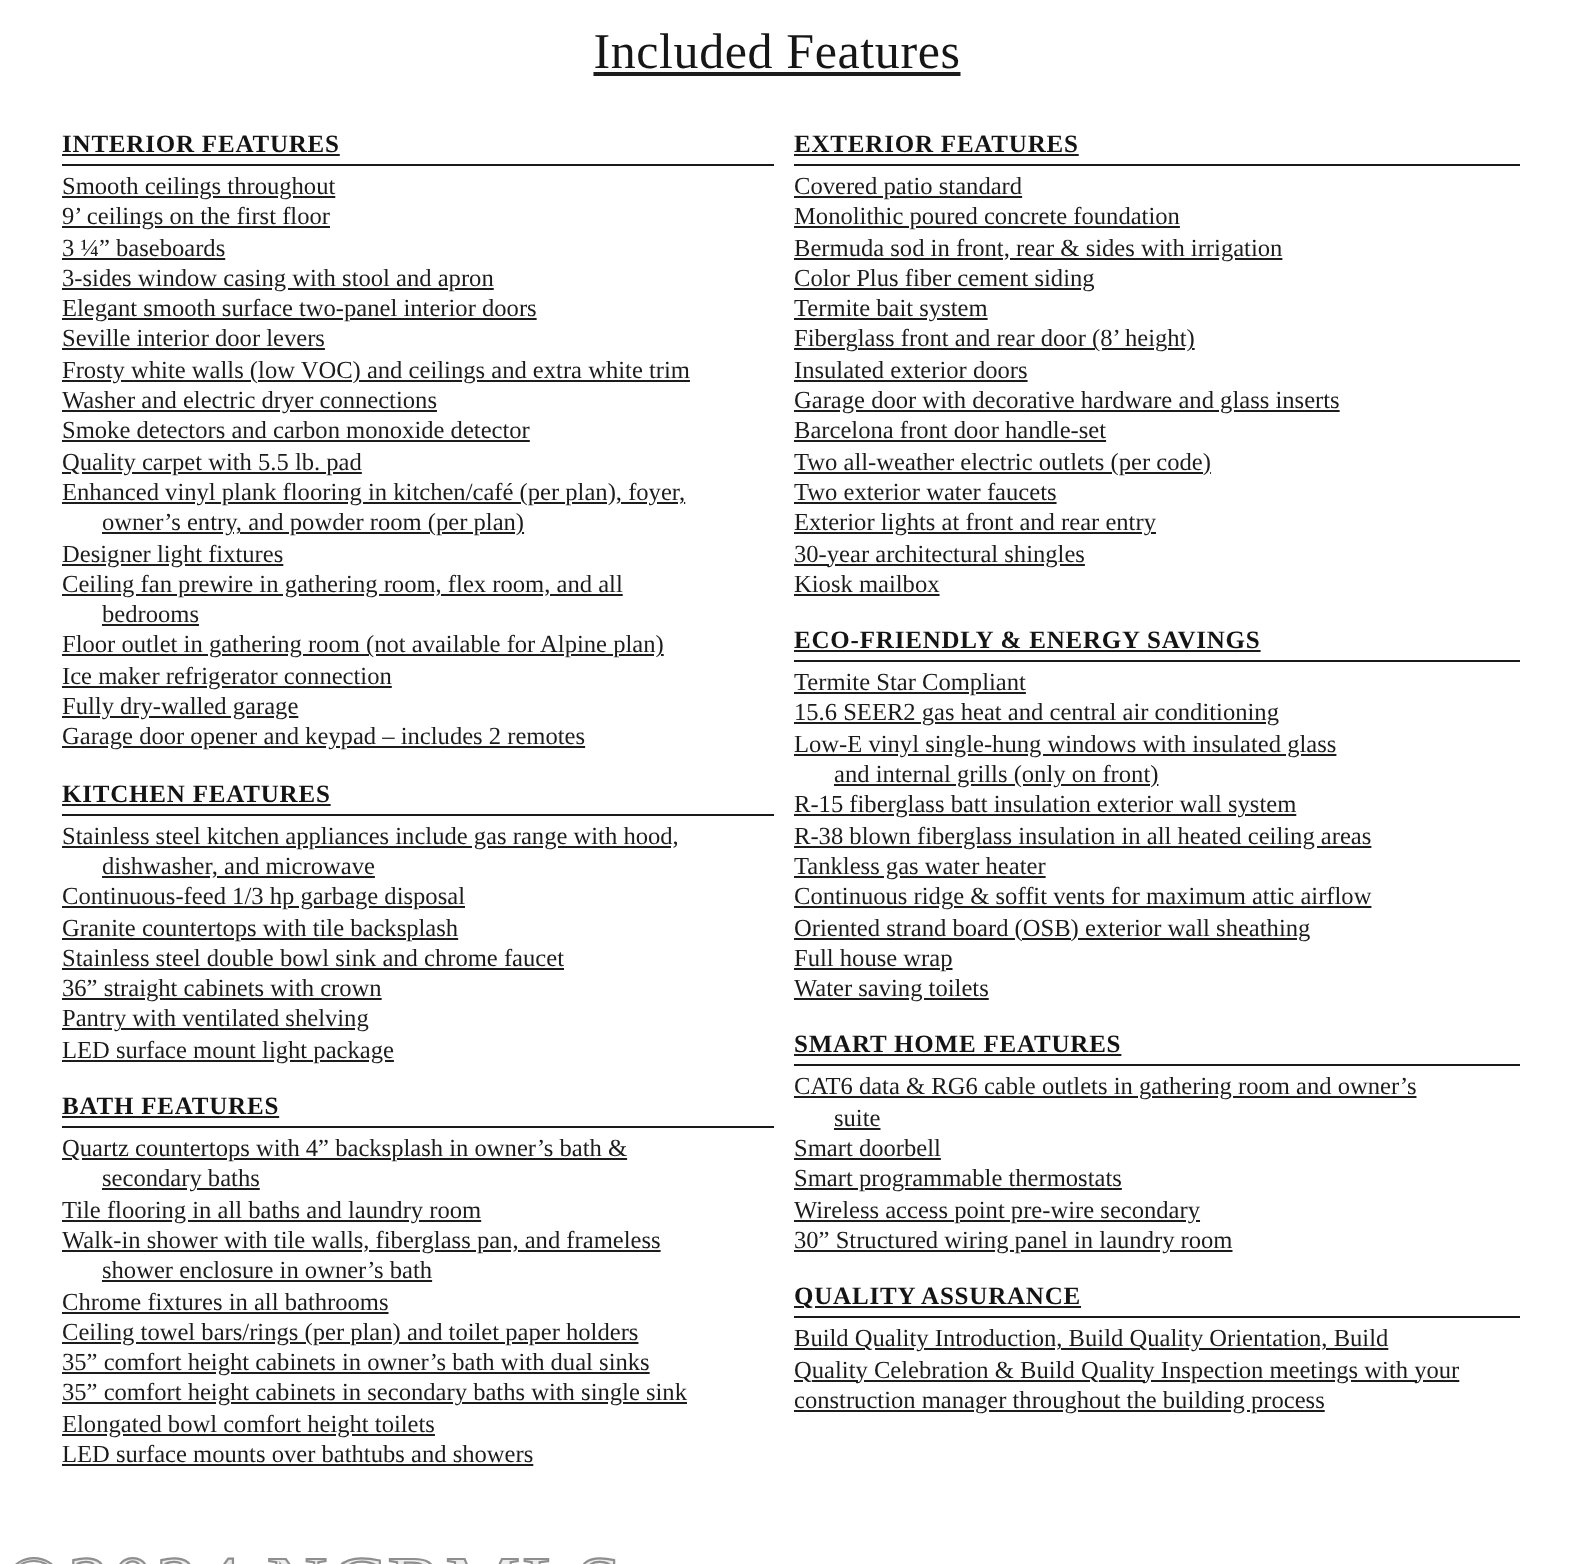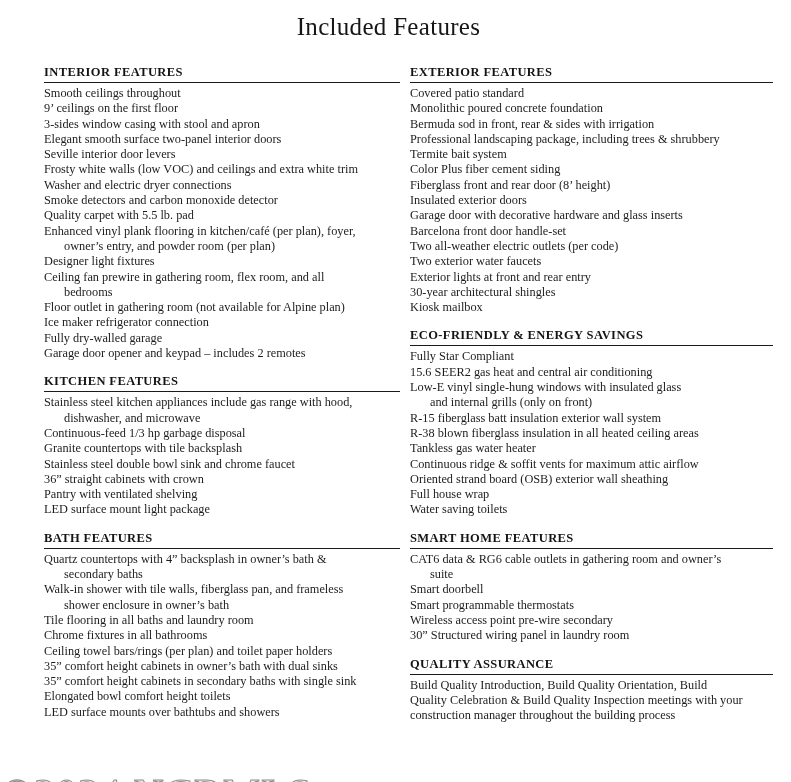--- a/index.html
+++ b/index.html
@@ -3,36 +3,35 @@
 <meta charset="utf-8">
 <style>
   html, body { margin: 0; padding: 0; background: #ffffff; }
   body {
     width: 791px; height: 782px;
     font-family: "Liberation Serif", "DejaVu Serif", serif;
     color: #1c1c1c;
     overflow: hidden;
     position: relative;
   }
-  .doc { position: relative; width: 777px; height: 782px; }
+  .doc { position: relative; width: 777px; height: 782px; text-decoration: underline; }
   .title {
     text-align: center;
     font-size: 25px;
     font-weight: normal;
     color: #161616;
     margin: 0;
     padding-top: 13px;
     letter-spacing: 0.3px;
   }
   .columns {
     display: flex;
     margin-top: 24px;
     padding-left: 31px;
     padding-right: 29px;
-    margin-left: 13px;
   }
   .col { flex: none; }
   .col-left  { width: 356px; margin-right: 10px; }
   .col-right { width: 363px; }
   .section { margin: 0 0 13px 0; }
   .section h2 {
     font-size: 12.5px;
     font-weight: bold;
     color: #141414;
     letter-spacing: 0.4px;
@@ -74,20 +73,21 @@
 <body>
 
 <div class="doc">
   <h1 class="title">Included Features</h1>
   <div class="columns">
     <div class="col col-left">
         <section class="section">
           <h2>INTERIOR FEATURES</h2>
           <div class="item">Smooth ceilings throughout</div>
           <div class="item">9’ ceilings on the first floor</div>
+          <div class="item">3 ¼” baseboards</div>
           <div class="item">3-sides window casing with stool and apron</div>
           <div class="item">Elegant smooth surface two-panel interior doors</div>
           <div class="item">Seville interior door levers</div>
           <div class="item">Frosty white walls (low VOC) and ceilings and extra white trim</div>
           <div class="item">Washer and electric dryer connections</div>
           <div class="item">Smoke detectors and carbon monoxide detector</div>
           <div class="item">Quality carpet with 5.5 lb. pad</div>
           <div class="item">Enhanced vinyl plank flooring in kitchen/café (per plan), foyer,
 owner’s entry, and powder room (per plan)</div>
           <div class="item">Designer light fixtures</div>
@@ -106,53 +106,52 @@
           <div class="item">Granite countertops with tile backsplash</div>
           <div class="item">Stainless steel double bowl sink and chrome faucet</div>
           <div class="item">36” straight cabinets with crown</div>
           <div class="item">Pantry with ventilated shelving</div>
           <div class="item">LED surface mount light package</div>
         </section>
         <section class="section">
           <h2>BATH FEATURES</h2>
           <div class="item">Quartz countertops with 4” backsplash in owner’s bath &amp;
 secondary baths</div>
+          <div class="item">Tile flooring in all baths and laundry room</div>
           <div class="item">Walk-in shower with tile walls, fiberglass pan, and frameless
 shower enclosure in owner’s bath</div>
-          <div class="item">Tile flooring in all baths and laundry room</div>
           <div class="item">Chrome fixtures in all bathrooms</div>
           <div class="item">Ceiling towel bars/rings (per plan) and toilet paper holders</div>
           <div class="item">35” comfort height cabinets in owner’s bath with dual sinks</div>
           <div class="item">35” comfort height cabinets in secondary baths with single sink</div>
           <div class="item">Elongated bowl comfort height toilets</div>
           <div class="item">LED surface mounts over bathtubs and showers</div>
         </section>
       </div>
     <div class="col col-right">
         <section class="section">
           <h2>EXTERIOR FEATURES</h2>
           <div class="item">Covered patio standard</div>
           <div class="item">Monolithic poured concrete foundation</div>
           <div class="item">Bermuda sod in front, rear &amp; sides with irrigation</div>
-          <div class="item">Professional landscaping package, including trees &amp; shrubbery</div>
+          <div class="item">Color Plus fiber cement siding</div>
           <div class="item">Termite bait system</div>
-          <div class="item">Color Plus fiber cement siding</div>
           <div class="item">Fiberglass front and rear door (8’ height)</div>
           <div class="item">Insulated exterior doors</div>
           <div class="item">Garage door with decorative hardware and glass inserts</div>
           <div class="item">Barcelona front door handle-set</div>
           <div class="item">Two all-weather electric outlets (per code)</div>
           <div class="item">Two exterior water faucets</div>
           <div class="item">Exterior lights at front and rear entry</div>
           <div class="item">30-year architectural shingles</div>
           <div class="item">Kiosk mailbox</div>
         </section>
         <section class="section">
           <h2>ECO-FRIENDLY &amp; ENERGY SAVINGS</h2>
-          <div class="item">Fully Star Compliant</div>
+          <div class="item">Termite Star Compliant</div>
           <div class="item">15.6 SEER2 gas heat and central air conditioning</div>
           <div class="item">Low-E vinyl single-hung windows with insulated glass
 and internal grills (only on front)</div>
           <div class="item">R-15 fiberglass batt insulation exterior wall system</div>
           <div class="item">R-38 blown fiberglass insulation in all heated ceiling areas</div>
           <div class="item">Tankless gas water heater</div>
           <div class="item">Continuous ridge &amp; soffit vents for maximum attic airflow</div>
           <div class="item">Oriented strand board (OSB) exterior wall sheathing</div>
           <div class="item">Full house wrap</div>
           <div class="item">Water saving toilets</div>

